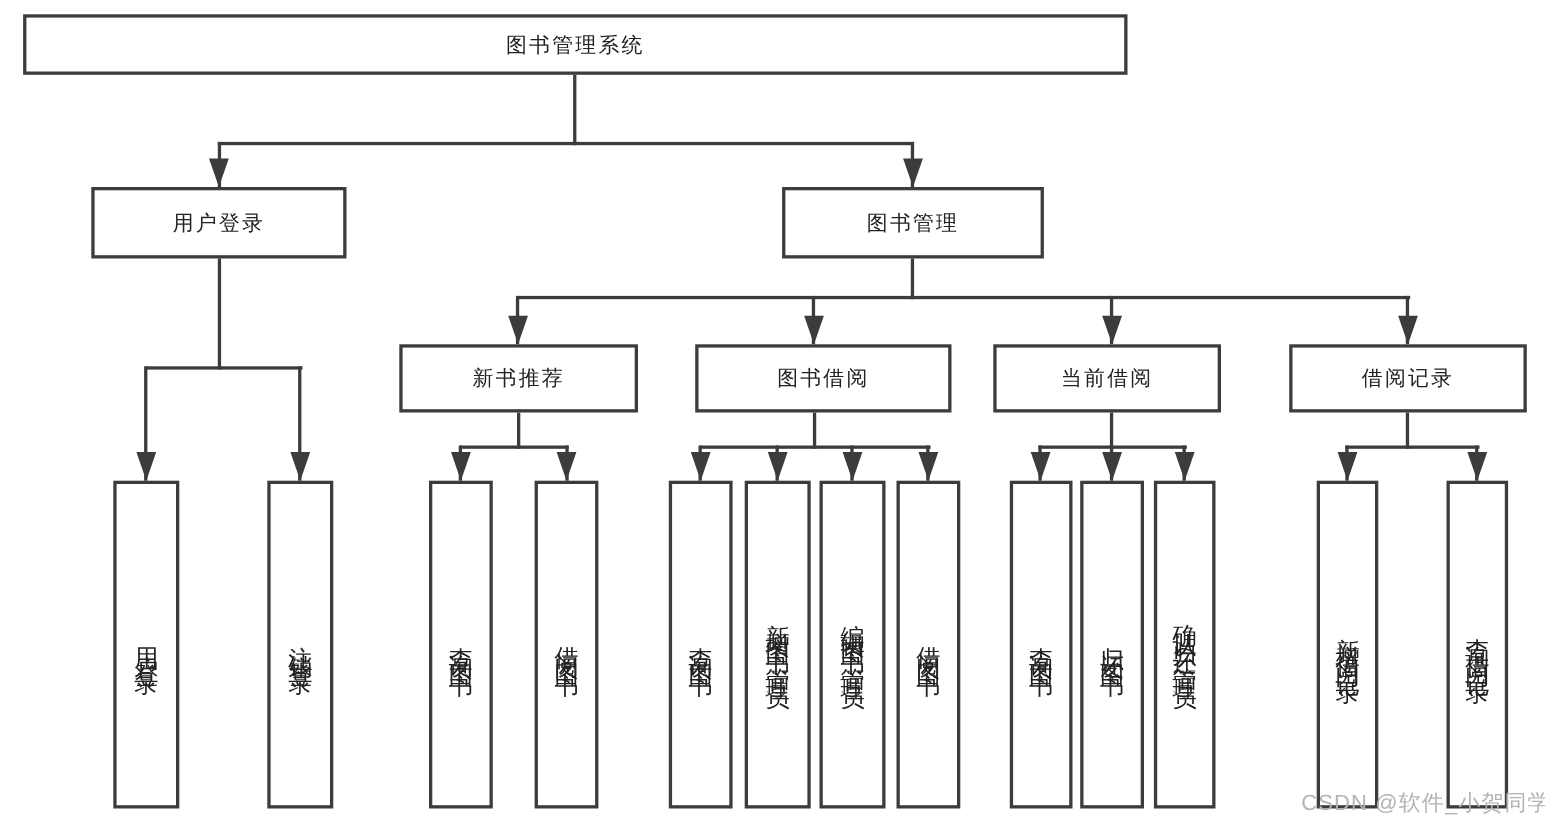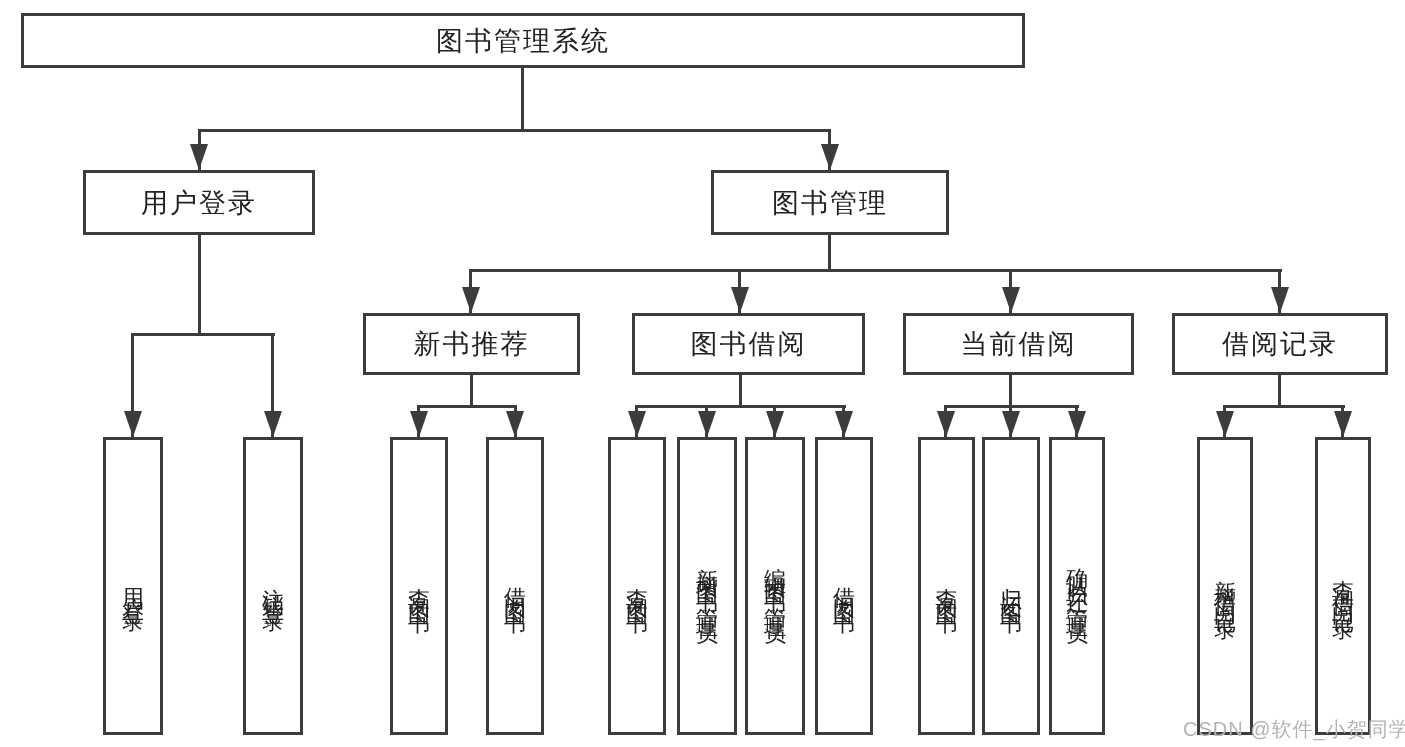--- a/index.html
+++ b/index.html
@@ -11,21 +11,21 @@
   html,body{margin:0;padding:0;background:var(--bg);}
   .stage{
     position:relative;width:1405px;height:747px;background:var(--bg);
     font-family:"Liberation Sans",sans-serif;color:var(--text);overflow:hidden;
   }
   .box{
     position:absolute;box-sizing:border-box;border:3px solid var(--line);
     background:#fff;display:flex;align-items:center;justify-content:center;
   }
   .hlabel{
-    font-size:27px;letter-spacing:2px;color:var(--text);white-space:nowrap;
+    font-size:19px;letter-spacing:2px;color:var(--text);white-space:nowrap;
   }
   .vlabel{
     writing-mode:vertical-rl;text-orientation:mixed;
     font-size:22px;letter-spacing:8px;line-height:1;color:var(--text);
   }
   .line{position:absolute;background:var(--line);}
   .arrow{
     position:absolute;width:0;height:0;
     border-left:9px solid transparent;border-right:9px solid transparent;
     border-top:26px solid var(--line);transform:translateX(-50%);
@@ -53,21 +53,21 @@
   </div>
 
   <div class="box" style="left:363px;top:313px;width:217px;height:62px">
     <span class="hlabel">新书推荐</span>
   </div>
 
   <div class="box" style="left:632px;top:313px;width:233px;height:62px">
     <span class="hlabel">图书借阅</span>
   </div>
 
-  <div class="box" style="left:903px;top:313px;width:231px;height:62px">
+  <div class="box" style="left:903px;top:313px;width:207px;height:62px">
     <span class="hlabel">当前借阅</span>
   </div>
 
   <div class="box" style="left:1172px;top:313px;width:216px;height:62px">
     <span class="hlabel">借阅记录</span>
   </div>
 
   <div class="box" style="left:103px;top:437px;width:60px;height:298px">
     <span class="vlabel">用户登录</span>
   </div>

